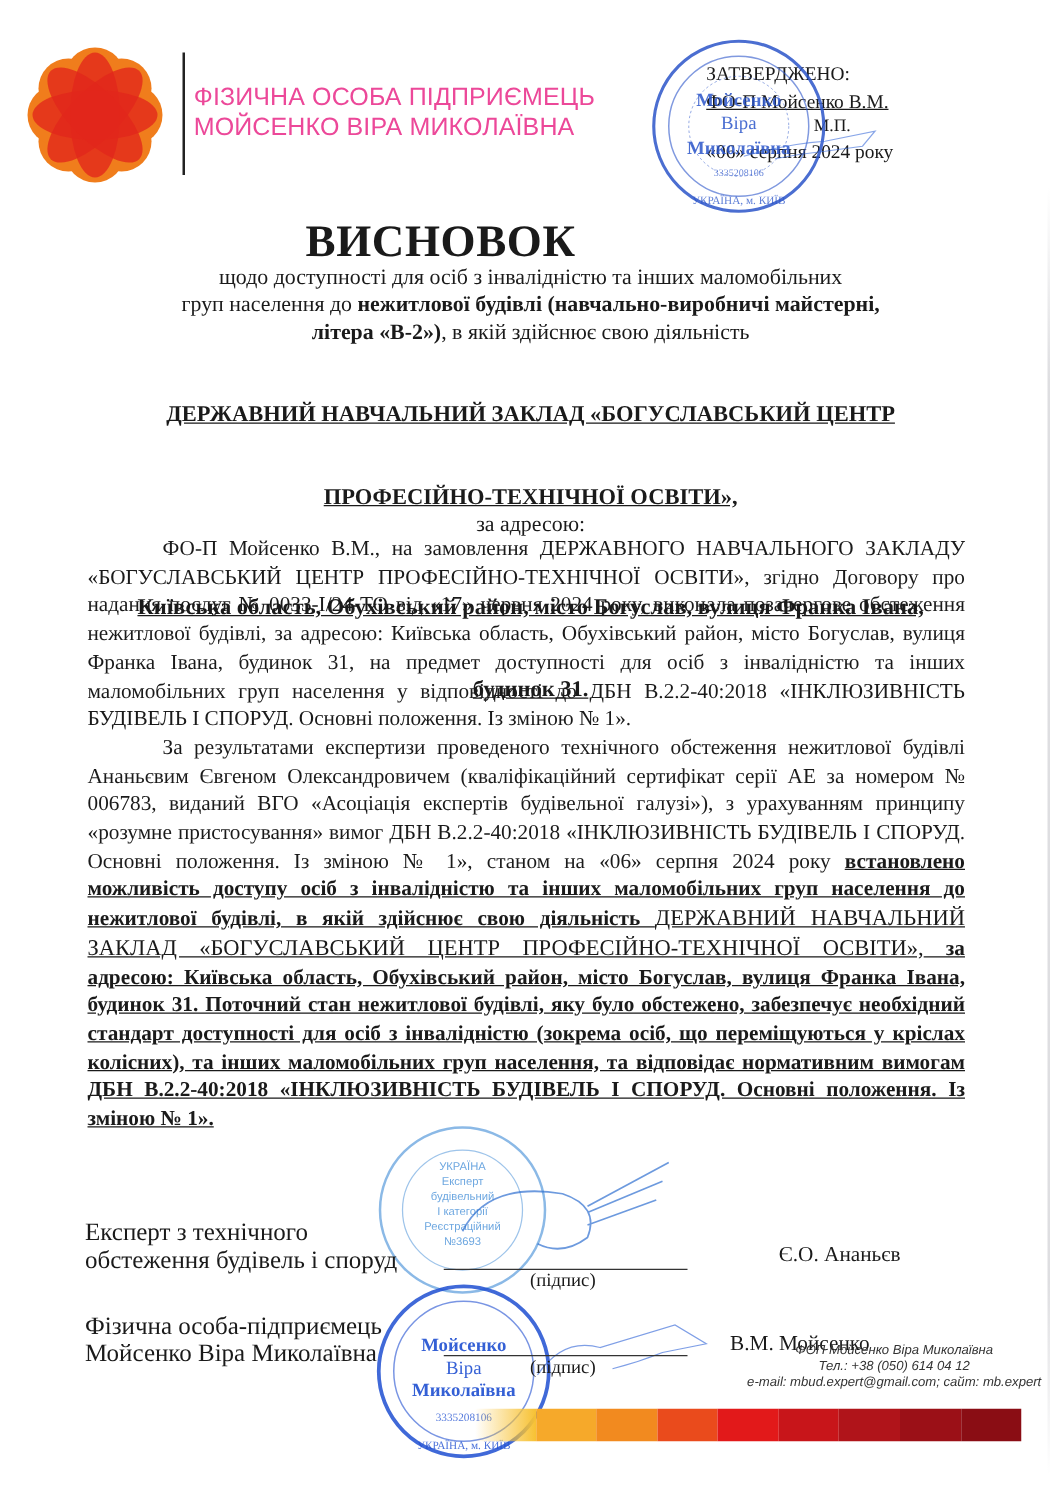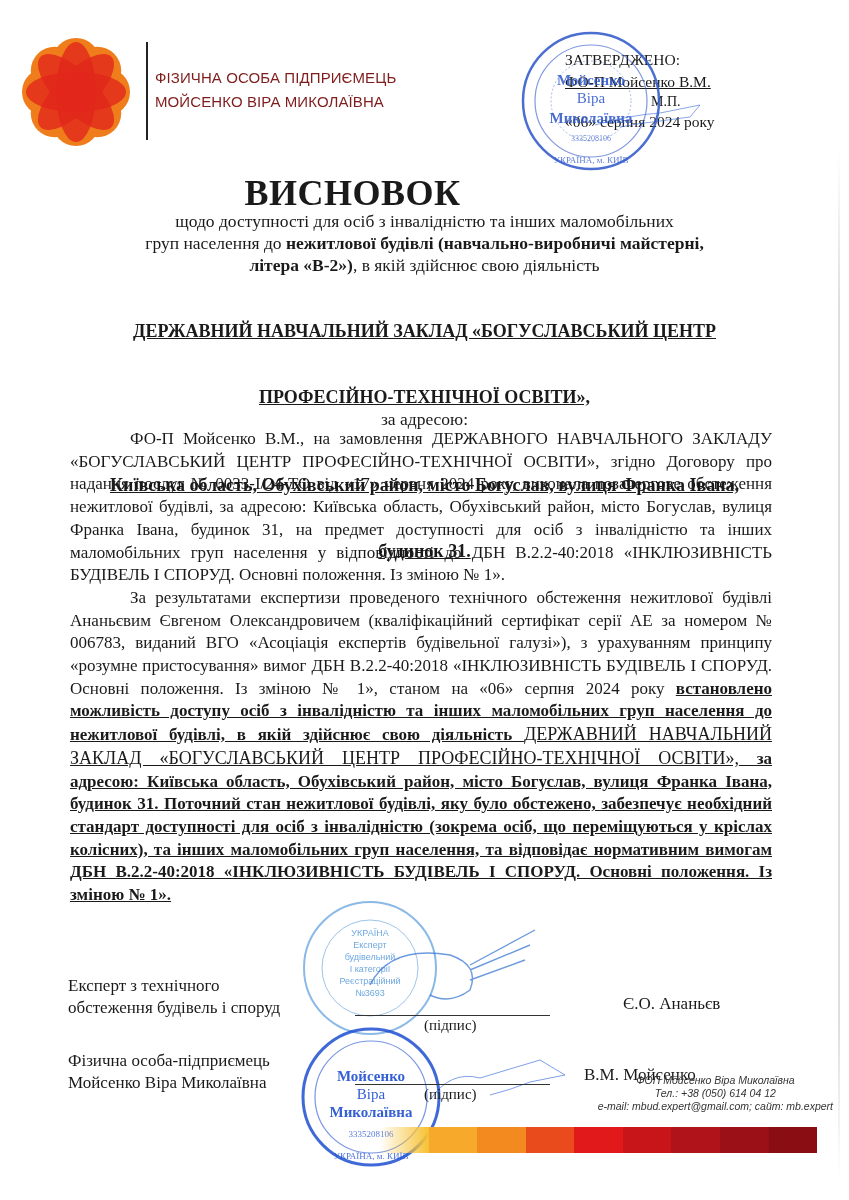--- a/index.html
+++ b/index.html
@@ -4,21 +4,21 @@
 <style>
   html, body { margin: 0; padding: 0; background: #ffffff; }
   body { width: 849px; height: 1200px; position: relative; overflow: hidden;
          font-family: "Liberation Serif", "DejaVu Serif", serif; color: #1a1a1a; }
   .abs { position: absolute; }
 
   
   .logo { left: 20px; top: 36px; width: 112px; height: 112px; }
   .logo-divider { left: 146px; top: 42px; width: 2px; height: 98px; background: #222; }
   .org-name { left: 155px; top: 66px; font-family: "Liberation Sans", "DejaVu Sans", sans-serif;
-              font-size: 15px; line-height: 24px; color: #7f1d1d; letter-spacing: 0.1px; }
+              font-size: 20px; line-height: 24px; color: #ec4899; letter-spacing: 0.1px; }
   .org-name div { white-space: nowrap; }
 
   
   .approval { left: 565px; top: 49px; font-size: 15.5px; line-height: 22px; }
   .approval .l1 { margin-left: 0; }
   .approval .l2 { text-decoration: underline; }
   .approval .l3 { margin-left: 86px; font-size: 14px; line-height: 18px; }
   .approval .l4 { }
   .stamp { pointer-events: none; }
   .stamp-top { left: 520px; top: 30px; width: 142px; height: 142px; }
@@ -31,21 +31,21 @@
   .subtitle b { font-weight: bold; }
   .subtitle .ul { font-weight: bold; text-decoration: underline; font-size: 18px; margin-top: 44px; }
 
   
   .body-text { left: 70px; width: 702px; top: 428px; font-size: 17px; line-height: 22.7px; text-align: justify; }
   .body-text p { margin: 0; text-indent: 60px; }
   .body-text .bu { font-weight: bold; text-decoration: underline; }
   .body-text .caps { font-weight: normal; font-size: 18px; }
 
   
-  .sig-label { font-size: 17px; line-height: 22px; }
+  .sig-label { font-size: 20px; line-height: 22px; }
   .sig1-label { left: 68px; top: 975px; }
   .sig2-label { left: 68px; top: 1050px; }
   .sig-line { height: 1px; background: #333; }
   .sig1-line { left: 355px; top: 1015px; width: 195px; }
   .sig2-line { left: 355px; top: 1084px; width: 195px; }
   .sig-caption { font-size: 15px; }
   .sig1-caption { left: 424px; top: 1017px; }
   .sig2-caption { left: 424px; top: 1086px; }
   .sig-name { font-size: 17px; }
   .sig1-name { left: 623px; top: 994px; }

